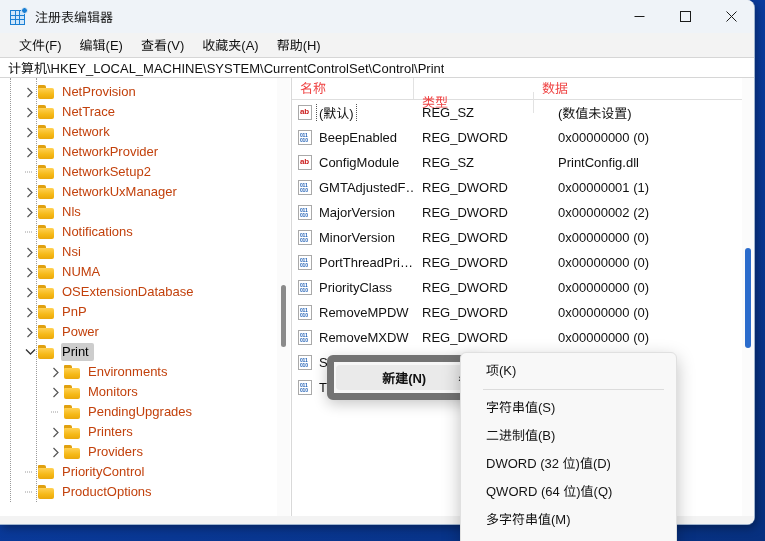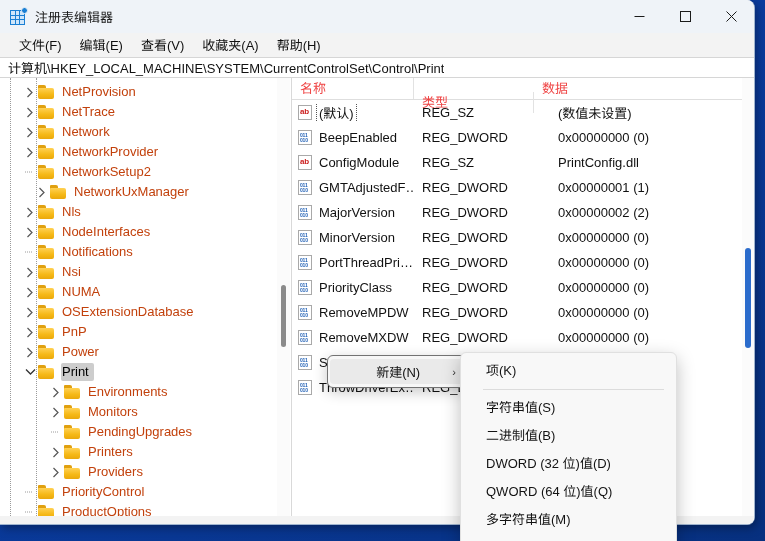--- a/index.html
+++ b/index.html
@@ -343,25 +343,26 @@
     border-radius: 3px;
   }
 
   
   #ctxmenu {
     position: absolute;
     left: 327px;
     top: 355px;
     width: 140px;
     background: #f7f7f7;
-    border: 1px solid #737373;
+    border: 7px solid #737373;
     border-radius: 6px;
     box-shadow: 0 4px 14px rgba(0,0,0,0.22);
     padding: 3px 0;
     z-index: 40;
+    font-weight: bold;
   }
   #ctxmenu .ctx-item {
     height: 25px;
     display: flex;
     align-items: center;
     padding: 0 10px 0 0;
     font-size: 13px;
     color: #111;
     border-radius: 4px;
     margin: 0 2px;
@@ -524,21 +525,21 @@
               <svg width="10" height="10" viewBox="0 0 10 10">
                 <line x1="0" y1="5" x2="8" y2="5" stroke="#9a9a9a" stroke-width="1" stroke-dasharray="1 1"></line>
               </svg>
             </span>
             <span class="folder">
               <span class="tab"></span>
               <span class="body"></span>
             </span>
             <span class="label">NetworkSetup2</span>
           </div>
-          <div class="tree-row" style="padding-left: 34px;">
+          <div class="tree-row" style="padding-left: 22px;">
             <span class="twisty">
               <svg width="8" height="11" viewBox="0 0 8 11">
                 <polyline points="1.5,1 6,5.5 1.5,10" fill="none" stroke="#555" stroke-width="1.2"></polyline>
               </svg>
             </span>
             <span class="folder">
               <span class="tab"></span>
               <span class="body"></span>
             </span>
             <span class="label">NetworkUxManager</span>
@@ -547,32 +548,20 @@
             <span class="twisty">
               <svg width="8" height="11" viewBox="0 0 8 11">
                 <polyline points="1.5,1 6,5.5 1.5,10" fill="none" stroke="#555" stroke-width="1.2"></polyline>
               </svg>
             </span>
             <span class="folder">
               <span class="tab"></span>
               <span class="body"></span>
             </span>
             <span class="label">Nls</span>
-          </div>
-          <div class="tree-row" style="padding-left: 22px;">
-            <span class="twisty">
-              <svg width="8" height="11" viewBox="0 0 8 11">
-                <polyline points="1.5,1 6,5.5 1.5,10" fill="none" stroke="#555" stroke-width="1.2"></polyline>
-              </svg>
-            </span>
-            <span class="folder">
-              <span class="tab"></span>
-              <span class="body"></span>
-            </span>
-            <span class="label">NodeInterfaces</span>
           </div>
           <div class="tree-row" style="padding-left: 22px;">
             <span class="twisty">
               <svg width="10" height="10" viewBox="0 0 10 10">
                 <line x1="0" y1="5" x2="8" y2="5" stroke="#9a9a9a" stroke-width="1" stroke-dasharray="1 1"></line>
               </svg>
             </span>
             <span class="folder">
               <span class="tab"></span>
               <span class="body"></span>

